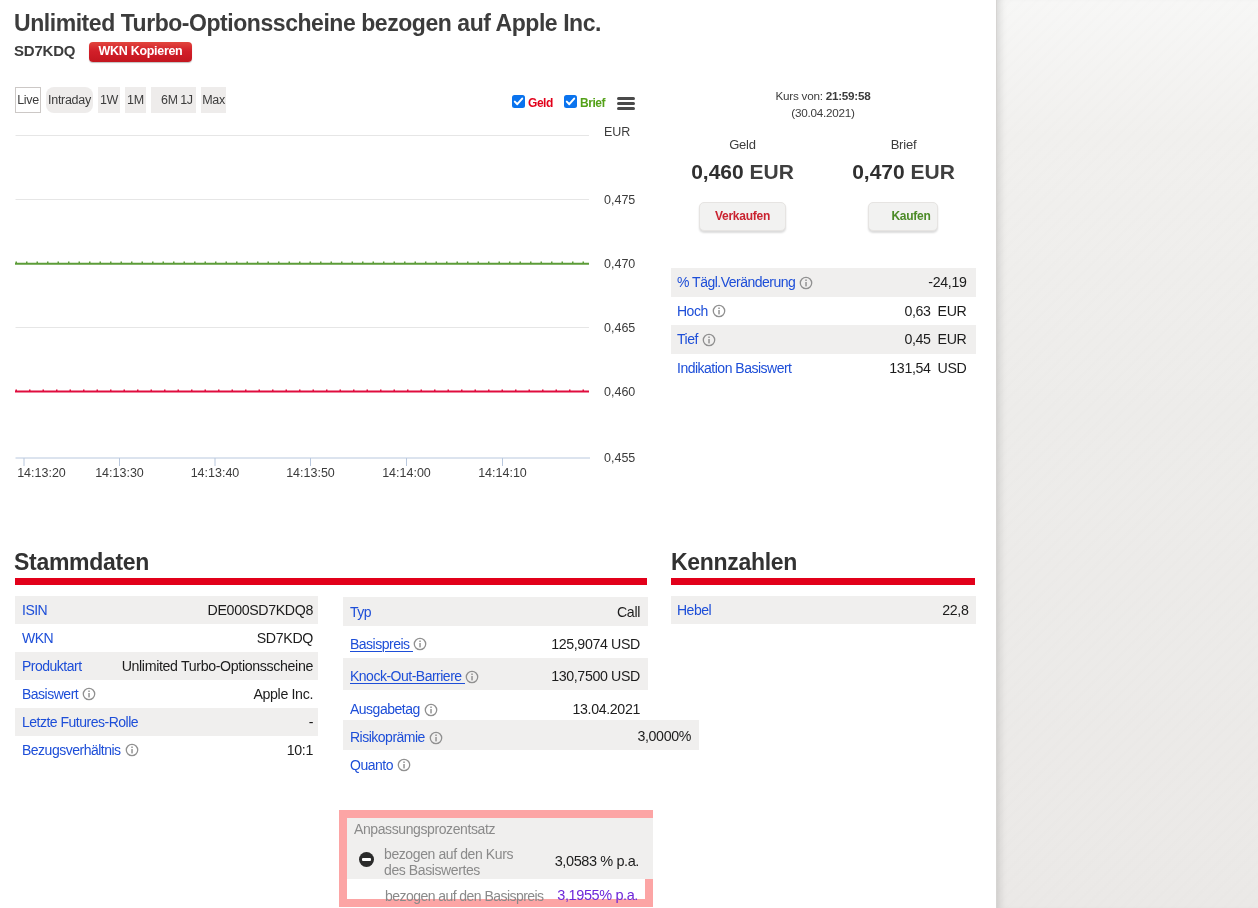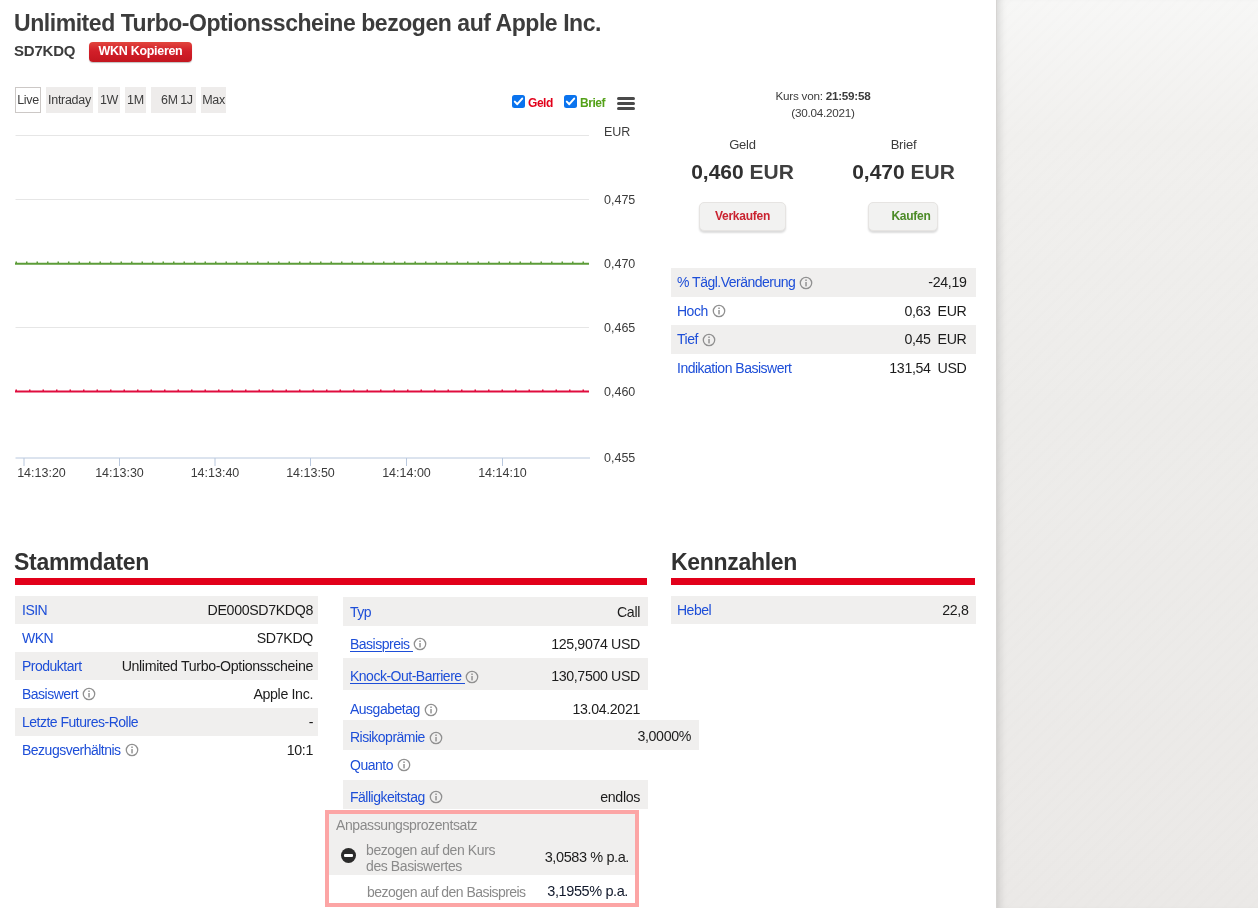--- a/index.html
+++ b/index.html
@@ -23,21 +23,21 @@
 #wkncode { left:14px; top:42px; font-size:15px; font-weight:bold; color:#3c3c3c; letter-spacing:-0.2px; }
 #wknbtn { left:89px; top:42px; width:103px; height:20px; border-radius:4px;
   background:linear-gradient(#e2463e 0%, #d21f29 45%, #c3161f 100%);
   color:#fff; font-size:12.5px; font-weight:bold; text-align:center; line-height:19px; letter-spacing:-0.3px;
   box-shadow:0 1px 1px rgba(0,0,0,0.25); }
 
 
 .pbtn { top:87px; height:26px; background:#eeeceb; color:#3c3c3c; font-size:12.5px;
   text-align:center; line-height:26px; letter-spacing:-0.3px; }
 #b-live { left:15px; width:26px; background:#fff; border:1px solid #ccc8c6; line-height:24px; }
-#b-intra { left:46px; width:47px; }
+#b-intra { left:46px; width:47px;border-radius:8px; }
 #b-1w { left:98px; width:22px; }
 #b-1m { left:125px; width:21px; }
 #b-6m { left:151px; width:37px; }
 #b-1j { left:177px; width:19px; }
 #b-max { left:201px; width:25px; }
 
 
 .cb { top:95px; width:13px; height:13px; background:#0a73ee; border-radius:2.5px; }
 .cb svg { display:block; }
 .cblabel { top:96px; font-size:12px; font-weight:bold; letter-spacing:-0.45px; }
@@ -77,29 +77,29 @@
 
 
 .h2 { font-size:23px; font-weight:bold; color:#323232; letter-spacing:-0.3px; }
 #h-stamm { left:14px; top:549px; }
 #h-kenn { left:671px; top:549px; }
 .redbar { top:578px; height:7px; background:#e2001a; }
 #bar1 { left:15px; width:632px; }
 #bar2 { left:671px; width:304px; }
 
 
-#redbox { left:325px; top:810px; width:314px; height:97px; border:4px solid #fca5a5; background:#fff; }
+#redbox { left:339px; top:810px; width:314px; height:97px; border:8px solid #fca5a5; background:#fff; }
 #redbox .inner-g { position:absolute; left:0; top:0; width:306px; height:61px; background:#f0efee; }
 #anplab { position:absolute; left:7px; top:3px; font-size:14px; color:#8a8a8a; letter-spacing:-0.4px; }
 #minuscirc { position:absolute; left:12px; top:34px; width:15px; height:15px; border-radius:50%; background:#2b2b2b; }
 #minuscirc div { position:absolute; left:3.2px; top:6.2px; width:8.6px; height:2.6px; background:#fff; border-radius:1px; }
 #bez1 { position:absolute; left:37px; top:29px; font-size:14px; color:#8a8a8a; line-height:15.5px; letter-spacing:-0.4px; }
 #bez1v { position:absolute; right:6px; top:35px; font-size:14.5px; color:#1c1c1c; letter-spacing:-0.4px; }
 #bez2 { position:absolute; left:38px; top:70px; font-size:14px; color:#8a8a8a; letter-spacing:-0.55px; }
-#bez2v { position:absolute; right:7px; top:69px; font-size:14.5px; color:#0f172a; letter-spacing:-0.4px; }
+#bez2v { position:absolute; right:7px; top:69px; font-size:14.5px; color:#6d28d9; letter-spacing:-0.4px; }
 
 
 #tooltip { left:446px; top:748px; width:809px; height:43px; background:#fff; border:1px solid #8c8c8c;
   font-size:11.9px; color:#3c3c3c; padding:2px 7px; line-height:17px; letter-spacing:0; white-space:nowrap; box-shadow:1px 1px 2px rgba(0,0,0,0.15); }
 #tooltip .term { border-bottom:4px solid #e2001a; padding-bottom:1px; }
 </style>
 </head>
 <body>
 <div id="page">
   <div id="rightstrip" class="abs"></div>
@@ -283,28 +283,20 @@
           </svg></span></span>
       <span class="rval" style="right:8px; top:8px;">3,0000%</span>
   </div>
   <div class="row" style="left:343px; top:749.5px; width:305px; height:30px;">
     <span class="rlab" style="left:7px; top:7px;">Quanto<span class="info"><svg width="14" height="14" viewBox="0 0 14 14">
             <circle cx="7" cy="7" r="5.7" fill="none" stroke="#909090" stroke-width="1.3"></circle>
             <rect x="6.3" y="6" width="1.45" height="4.4" fill="#909090"></rect>
             <rect x="6.3" y="3.5" width="1.45" height="1.5" fill="#909090"></rect>
           </svg></span></span>
   </div>
-  <div class="row g" style="left:343px; top:779.5px; width:305px; height:29px;">
-    <span class="rlab" style="left:7px; top:9px;">Fälligkeitstag<span class="info"><svg width="14" height="14" viewBox="0 0 14 14">
-            <circle cx="7" cy="7" r="5.7" fill="none" stroke="#909090" stroke-width="1.3"></circle>
-            <rect x="6.3" y="6" width="1.45" height="4.4" fill="#909090"></rect>
-            <rect x="6.3" y="3.5" width="1.45" height="1.5" fill="#909090"></rect>
-          </svg></span></span>
-      <span class="rval" style="right:8px; top:9px;">endlos</span>
-  </div>
 
   <div id="redbox" class="abs">
     <div class="inner-g"></div>
     <div id="anplab">Anpassungsprozentsatz</div>
     <div id="minuscirc">
         <div></div>
       </div>
     <div id="bez1">bezogen auf den Kurs<br>des Basiswertes</div>
     <div id="bez1v">3,0583 % p.a.</div>
     <div id="bez2">bezogen auf den Basispreis</div>

